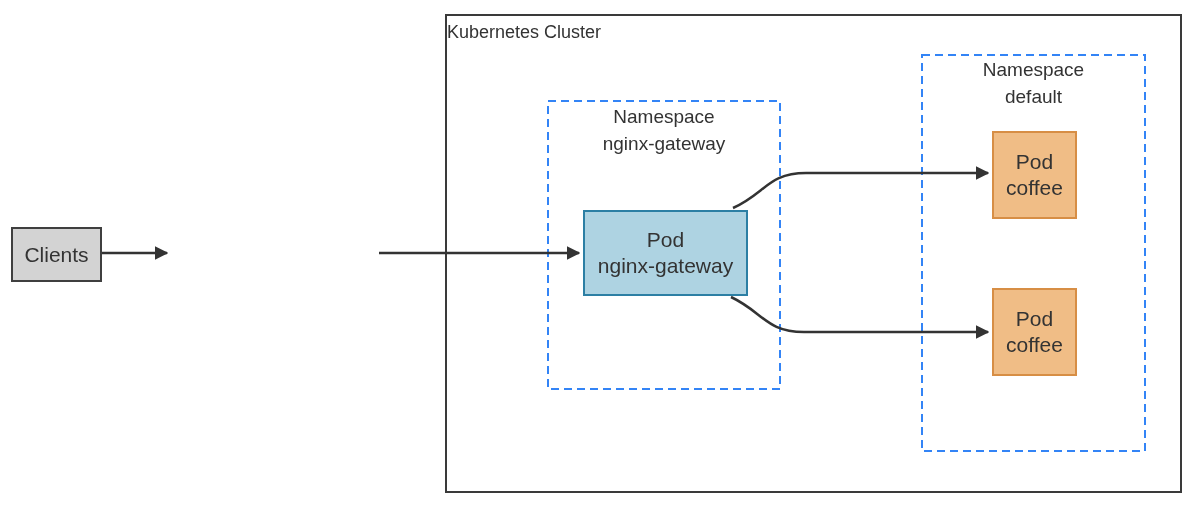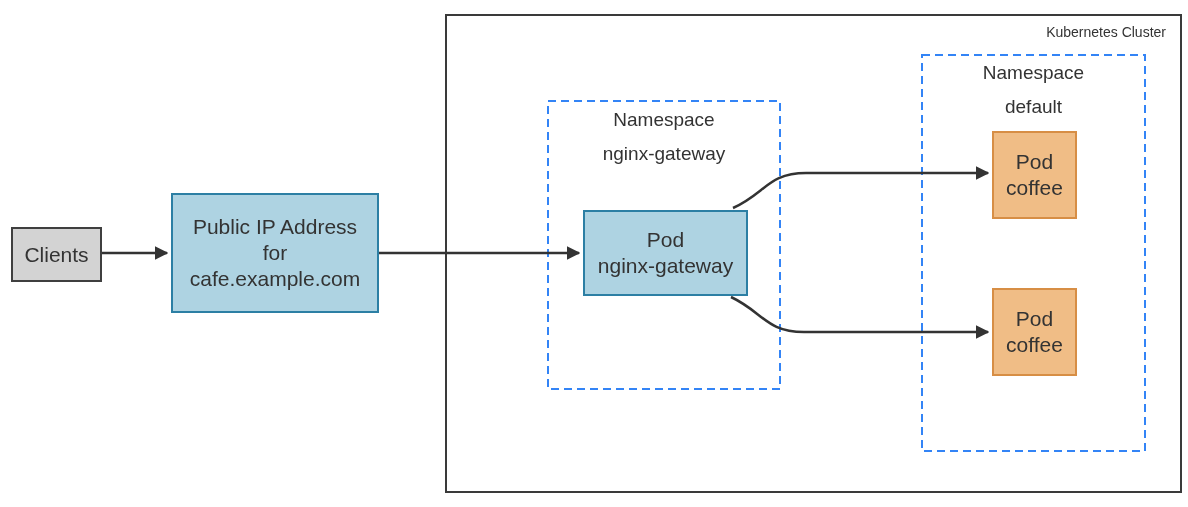--- a/index.html
+++ b/index.html
@@ -49,30 +49,30 @@
   .cluster {
     position: absolute;
     left: 445px; top: 14px;
     width: 737px; height: 479px;
     box-sizing: border-box;
     border: 2px solid var(--cluster-stroke);
   }
   .cluster-title {
     position: absolute;
     left: 0; right: 14px; top: 4px;
-    text-align: right;
-    font-size: 14px;
+    text-align: left;
+    font-size: 18px;
     line-height: 24px;
   }
   .ns-label {
     position: absolute;
     text-align: center;
     white-space: pre-line;
     font-size: 19px;
-    line-height: 34px;
+    line-height: 27px;
   }
   .ns-gateway-label { left: 548px; top: 103px; width: 232px; }
   .ns-default-label { left: 922px; top: 56px;  width: 223px; }
 
   .connectors {
     position: absolute;
     left: 0; top: 0;
     width: 1188px; height: 507px;
     pointer-events: none;
     z-index: 5;
@@ -99,23 +99,20 @@
     <div class="cluster-title">Kubernetes Cluster</div>
   </div>
 
   <div class="ns-label ns-gateway-label">Namespace
 nginx-gateway</div>
   <div class="ns-label ns-default-label">Namespace
 default</div>
 
   <div class="node node-gray clients">Clients</div>
 
-  <div class="node node-blue public-ip">Public IP Address
-for
-cafe.example.com</div>
 
   <div class="node node-blue pod-gateway">Pod
 nginx-gateway</div>
 
   <div class="node node-orange pod-coffee-1">Pod
 coffee</div>
 
   <div class="node node-orange pod-coffee-2">Pod
 coffee</div>
 

